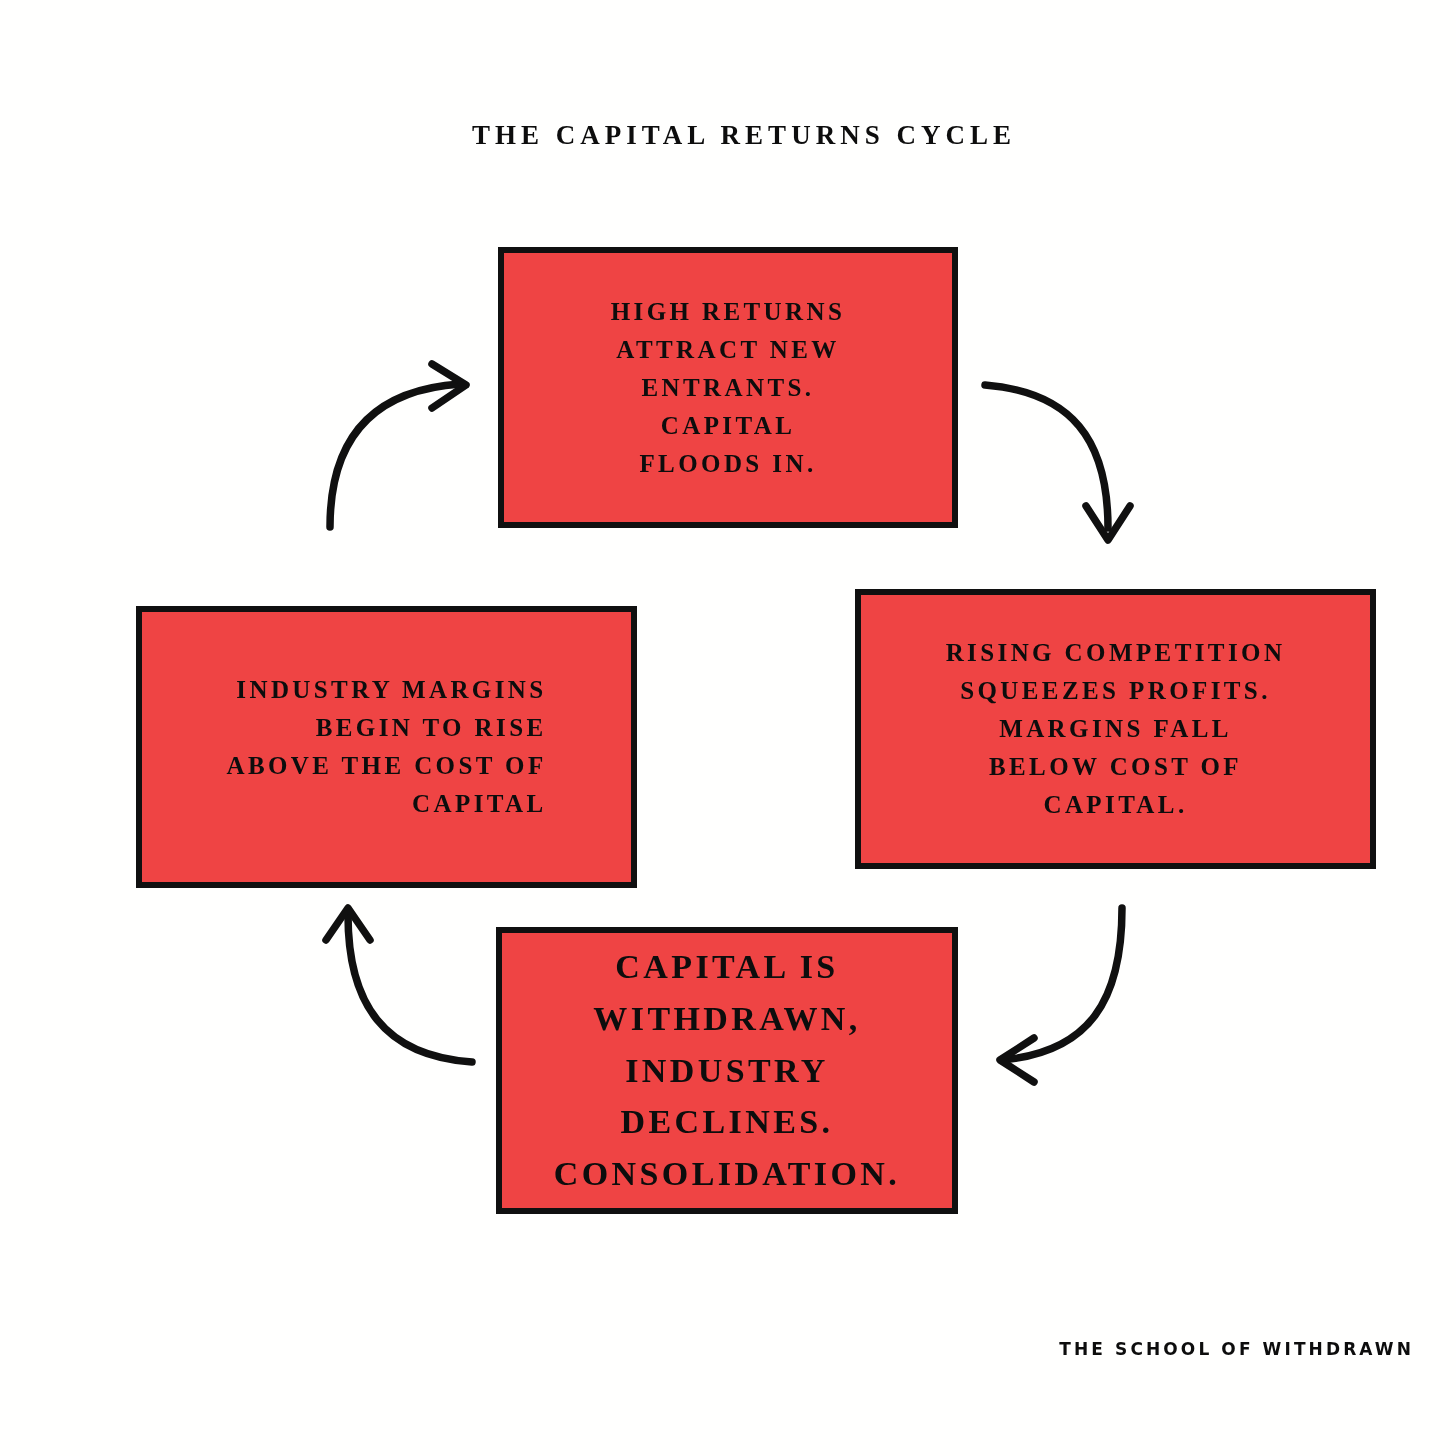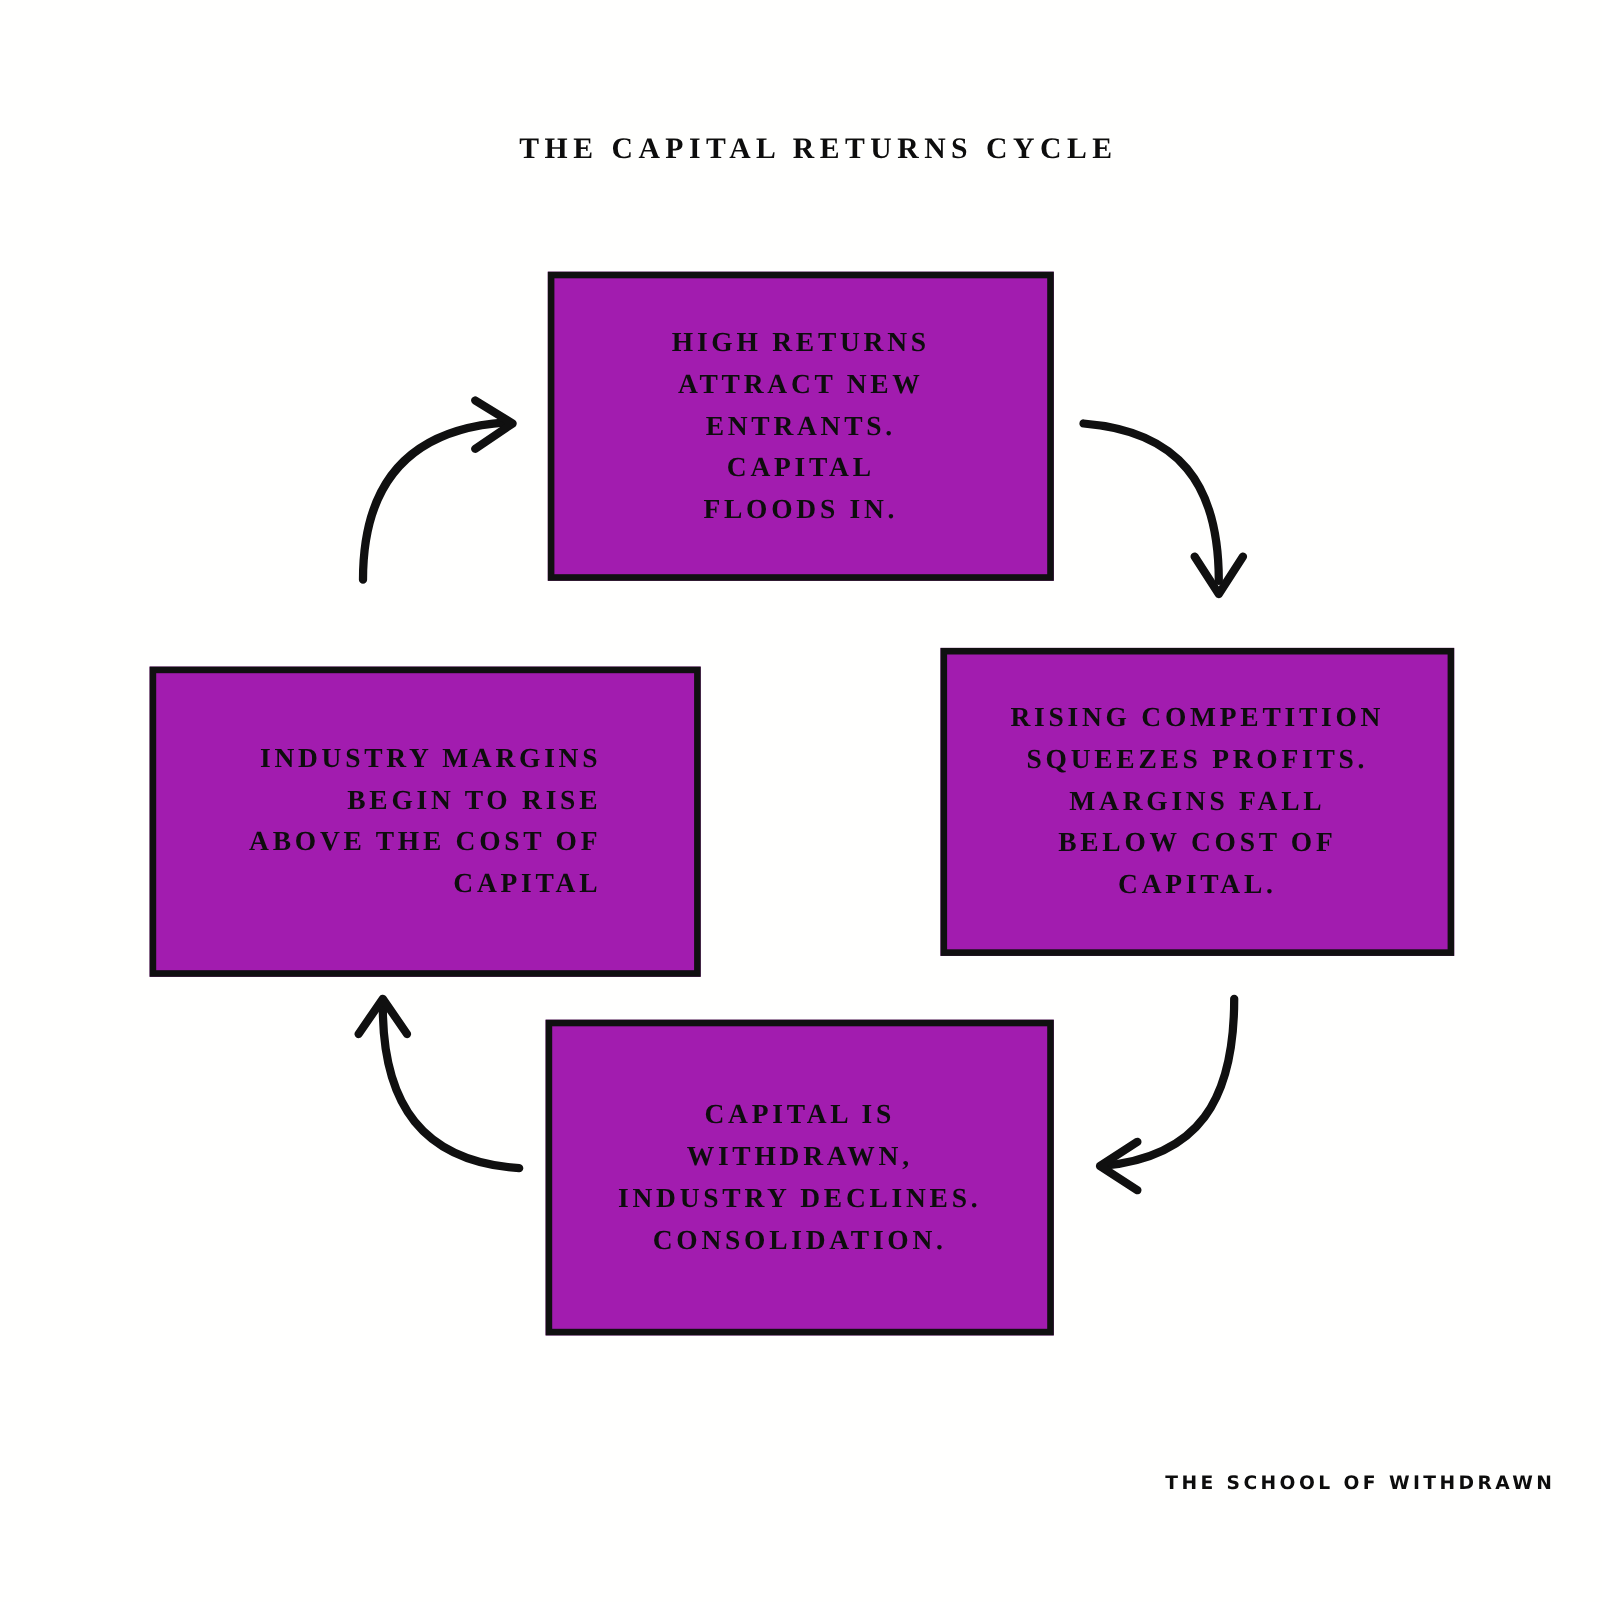--- a/index.html
+++ b/index.html
@@ -32,44 +32,44 @@
     color: #0d0d0d;
     white-space: nowrap;
     padding-left: 16px;
   }
 
   
   .node {
     position: absolute;
     box-sizing: border-box;
     border: 6px solid #101010;
-    background: #a21caf;
+    background: #ef4444;
     display: flex;
     align-items: center;
     justify-content: center;
     text-align: center;
   }
   .node .node-text {
     font-family: "Liberation Serif", "DejaVu Serif", serif;
     font-weight: bold;
     color: #0d0d0d;
     line-height: 1.52;
     letter-spacing: 3.4px;
     white-space: pre-line;
     padding: 0 14px;
   }
 
   #node-top      { left: 498px;  top: 247px;  width: 460px; height: 281px; }
-  #node-right    { left: 855px;  top: 589px;  width: 467px; height: 280px; }
+  #node-right    { left: 855px;  top: 589px;  width: 521px; height: 280px; }
   #node-bottom   { left: 496px;  top: 927px;  width: 462px; height: 287px; }
   #node-left     { left: 136px;  top: 606px;  width: 501px; height: 282px; text-align: right; }
 
   #node-top    .node-text { font-size: 25px; }
   #node-right  .node-text { font-size: 25px; }
-  #node-bottom .node-text { font-size: 25px; }
+  #node-bottom .node-text { font-size: 34px; }
   #node-left   .node-text { font-size: 25px; }
 
   
   #arrows {
     position: absolute;
     left: 0;
     top: 0;
     width: 1456px;
     height: 1456px;
     pointer-events: none;

